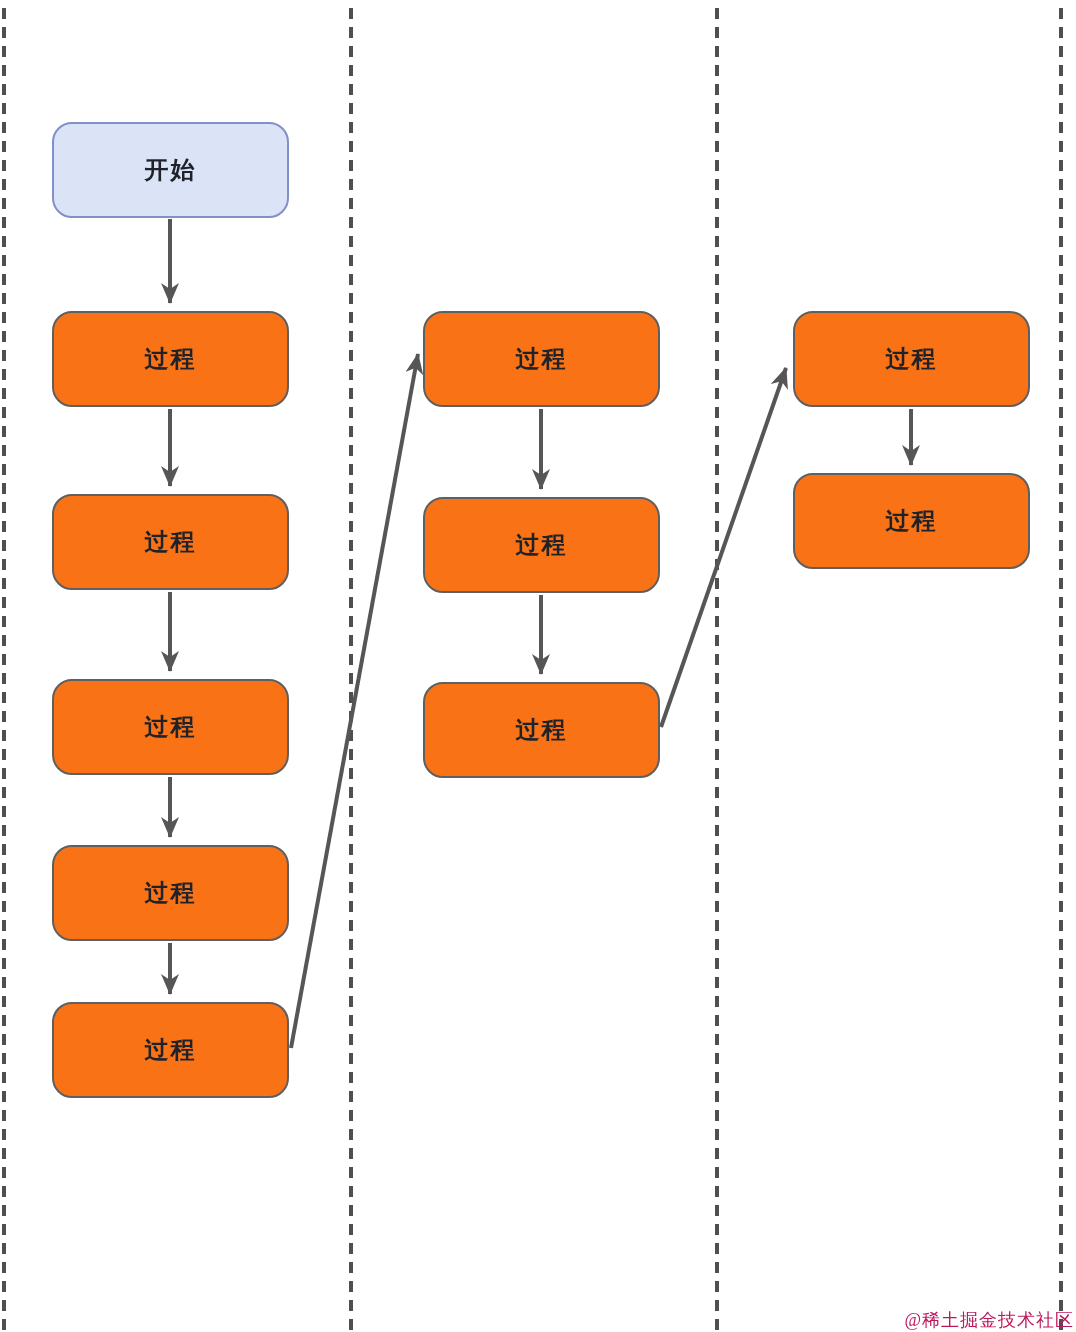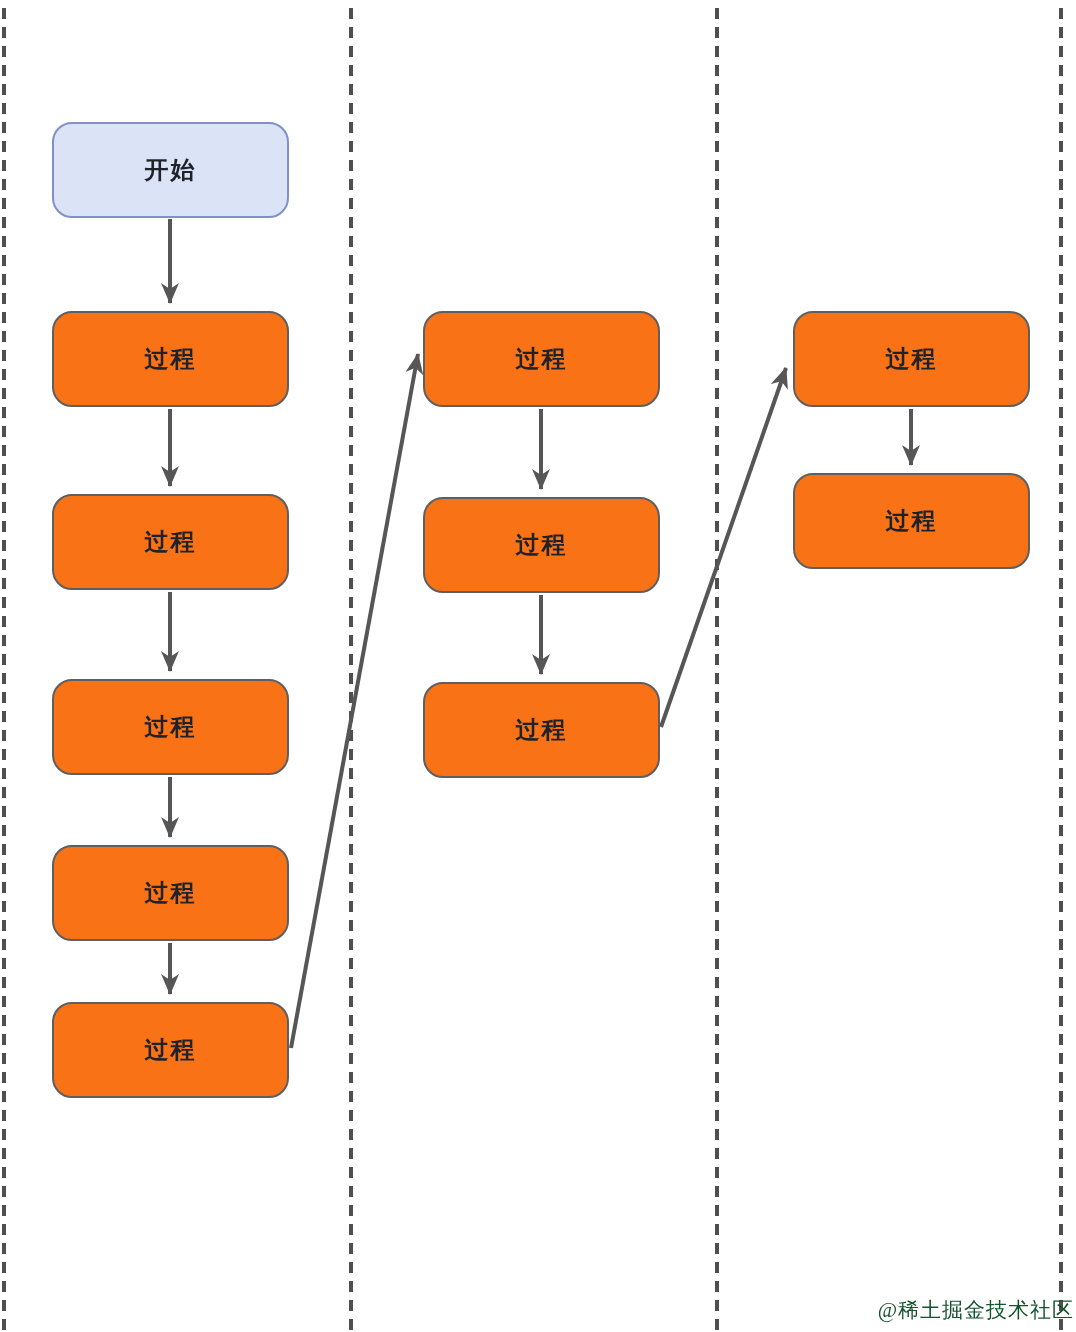--- a/index.html
+++ b/index.html
@@ -49,24 +49,24 @@
   .n-c2-1  { left: 423px; top: 311px; }
   .n-c2-2  { left: 423px; top: 497px; }
   .n-c2-3  { left: 423px; top: 682px; }
   
   .n-c3-1  { left: 793px; top: 311px; }
   .n-c3-2  { left: 793px; top: 473px; }
 
   .watermark {
     position: absolute;
     right: 2px;
-    bottom: 8px;
+    bottom: 0;
     font-family: "Liberation Serif", "DejaVu Serif", serif;
-    font-size: 21px;
-    color: #14532d;
+    font-size: 18px;
+    color: #be185d;
     letter-spacing: 1px;
   }
 </style>
 </head>
 <body>
 
 <div class="canvas">
 
   <div class="node start n-start">
     <span>开始</span>

